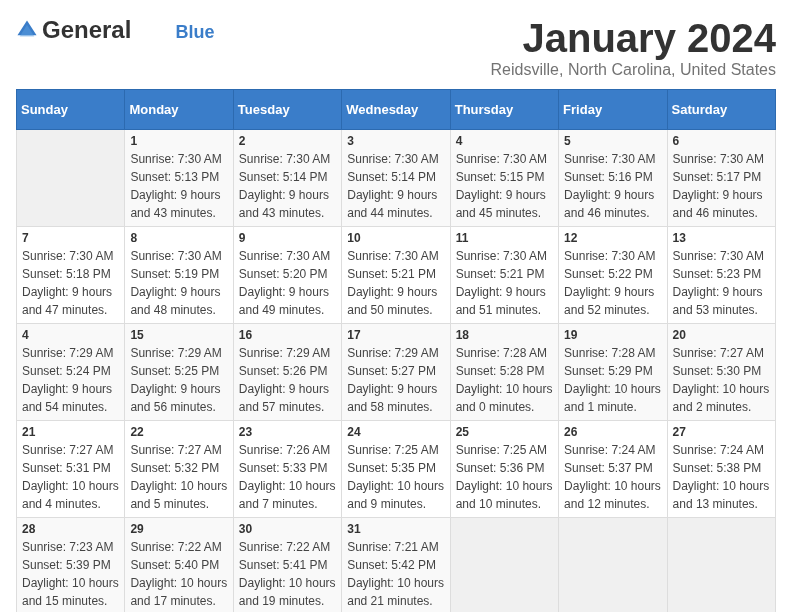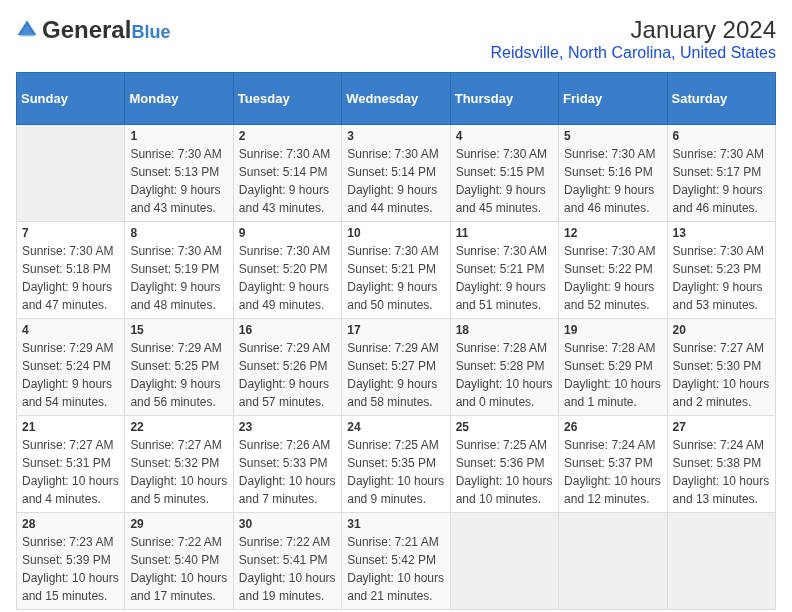--- a/index.html
+++ b/index.html
@@ -22,39 +22,39 @@
       gap: 4px;
     }
     .logo-icon {
       width: 22px;
       height: 22px;
     }
     .title-area {
       text-align: right;
     }
     .month-title {
-      font-size: 24px;
-      font-weight: normal;
+      font-size: 40px;
+      font-weight: bold;
       color: #333;
     }
     .location-title {
       font-size: 16px;
-      color: #1d4ed8;
+      color: #737373;
     }
     table {
       width: 100%;
       border-collapse: collapse;
       table-layout: fixed;
     }
     thead tr th {
       background-color: #3a7dc9;
       color: #fff;
       font-size: 13px;
       font-weight: bold;
-      padding: 18px 4px;
+      padding: 12px 4px;
       text-align: left;
       border: 1px solid #2c6ab0;
     }
     tbody tr td {
       vertical-align: top;
       padding: 4px 5px;
       border: 1px solid #ddd;
       font-size: 10.5px;
       color: #333;
       background: #fff;
@@ -84,21 +84,21 @@
 </head>
 <body>
 
 <div class="header-area">
   <div class="logo">
     <svg class="logo-icon" viewBox="0 0 30 30" xmlns="http://www.w3.org/2000/svg">
       <polygon points="15,2 28,22 2,22" fill="#3a7dc9"></polygon>
       <polygon points="15,8 25,24 5,24" fill="#5a9de0" opacity="0.5"></polygon>
     </svg>
     <div>
-      <span style="font-size:24px;font-weight:bold;color:#333;">General</span><span style="font-size:18px;font-weight:bold;color:#3a7dc9;">Blue</span>
+      <span style="font-size:24px;font-weight:bold;color:#333;">General</span><span style="font-size:18px;font-weight:bold;color:#3a7dc9;padding-left:44px;">Blue</span>
     </div>
   </div>
   <div class="title-area">
     <div class="month-title">January 2024</div>
     <div class="location-title">Reidsville, North Carolina, United States</div>
   </div>
 </div>
 
 <table>
   <thead>

